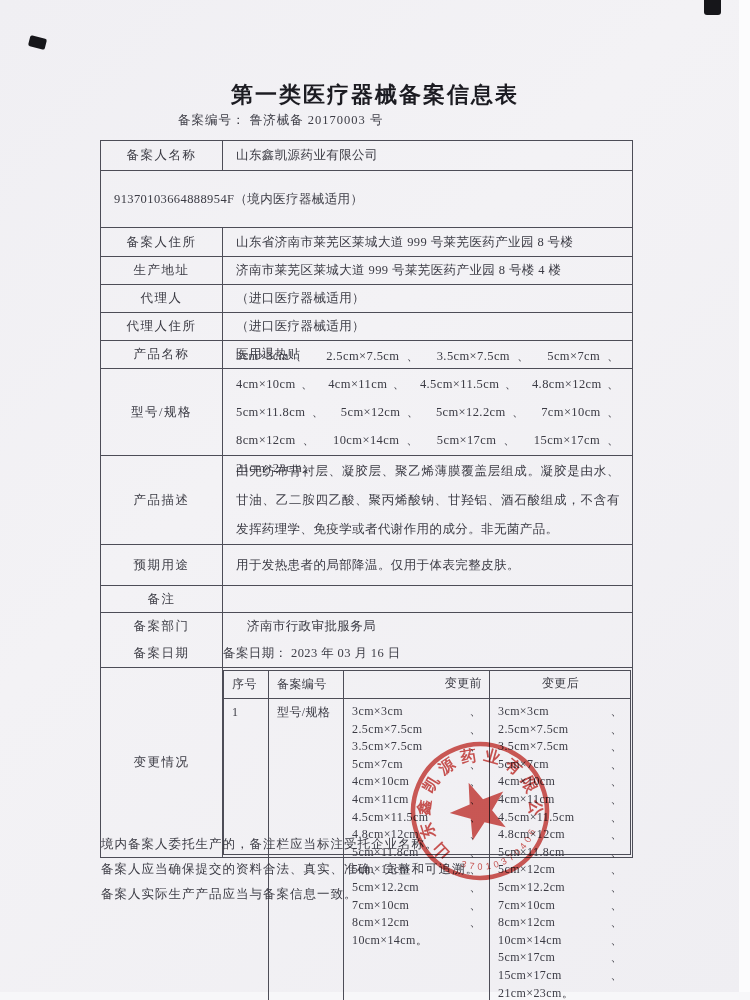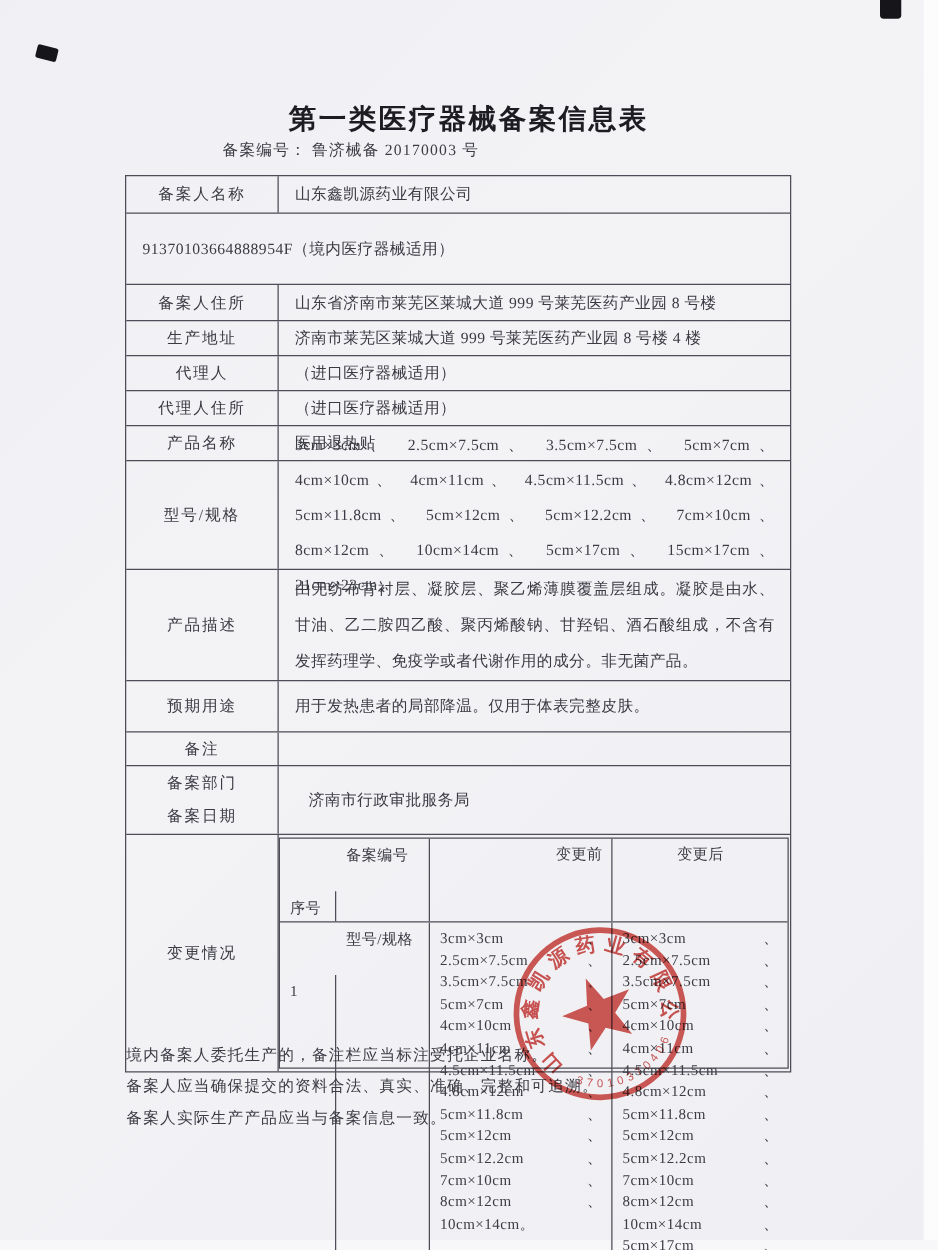--- a/index.html
+++ b/index.html
@@ -36,21 +36,21 @@
 
   
   .tvalue.noPad{padding:0;align-items:stretch;}
   #inner-table{flex:1;display:flex;flex-direction:column;margin:2px 1px 2px 0;
                border:1px solid #4d4d57;font-size:12px;}
   .irow{display:flex;flex:1;}
   .irow.ihead{flex:0 0 27px;border-bottom:1px solid #4d4d57;}
   .icell{box-sizing:border-box;border-right:1px solid #4d4d57;padding:4px 7px 2px 8px;
          line-height:18px;}
   .icell:last-child{border-right:none;}
-  .ic-seq{flex:0 0 45px;margin-top:42px;}
+  .ic-seq{flex:0 0 45px;}
   .ic-item{flex:0 0 75px;}
   .ic-before{flex:0 0 146px;line-height:17.6px;text-align:justify;}
   .ic-after{flex:1;line-height:17.6px;text-align:justify;}
 
   #footer-notes{position:absolute;left:101px;top:832px;width:540px;
                 font-size:12.5px;line-height:25px;letter-spacing:1px;}
 
   
   #stamp{position:absolute;left:399px;top:730px;width:162px;height:162px;
          transform:rotate(-22deg);mix-blend-mode:multiply;opacity:0.88;}
@@ -124,20 +124,21 @@
       <div class="tvalue"></div>
     </div>
 
     <div class="trow" style="height:55px">
       <div class="tlabel">
         <span>备案部门</span>
         <span>备案日期</span>
       </div>
       <div class="tvalue center-col">
         <div class="cline" style="padding-left:24px">济南市行政审批服务局</div>
+        <div class="cline" style="padding-right:108px">备案日期：  2023 年 03 月 16 日</div>
       </div>
     </div>
 
     <div class="trow" style="height:189px">
       <div class="tlabel">变更情况</div>
       <div class="tvalue noPad">
         <div id="inner-table">
           <div class="irow ihead">
             <div class="icell ic-seq">序号</div>
             <div class="icell ic-item">备案编号</div>

